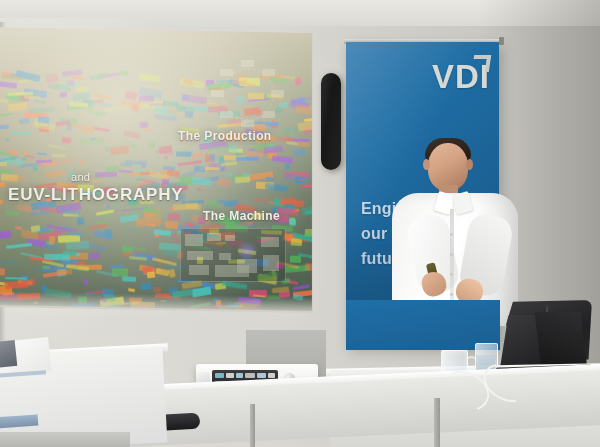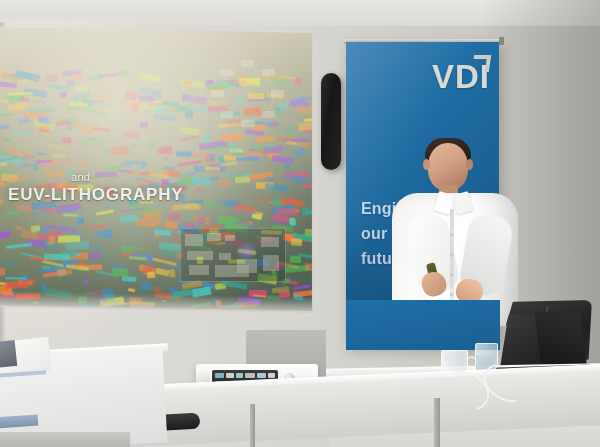--- a/index.html
+++ b/index.html
@@ -932,22 +932,24 @@
       <i class="mach-part" style="left:6px;top:22px;width:26px;height:9px"></i>
       <i class="mach-part" style="left:38px;top:24px;width:12px;height:7px"></i>
       <i class="mach-part" style="left:56px;top:30px;width:20px;height:14px"></i>
       <i class="mach-part" style="left:80px;top:8px;width:18px;height:10px"></i>
       <i class="mach-part" style="left:82px;top:26px;width:16px;height:16px"></i>
       <i class="mach-part" style="left:34px;top:36px;width:34px;height:12px"></i>
       <i class="mach-part" style="left:8px;top:36px;width:20px;height:10px"></i>
     <div class="mach-glow"></div>
   </div>
 
+  <div class="slide-txt" id="s-prod">The Production</div>
   <div class="slide-txt" id="s-and">and</div>
   <div class="slide-txt" id="s-title2">EUV-LITHOGRAPHY</div>
+  <div class="slide-txt" id="s-mach">The Machine</div>
 
   <div class="speaker"></div>
 
   <div class="banner-rail"></div>
   <div class="banner-rail-knob"></div>
   <div class="banner">
     <div class="banner-sheen"></div>
     <div class="vdi">VDI</div>
     <div class="vdi-mark"></div>
     <div class="banner-tag" id="bt0">Engi</div>

